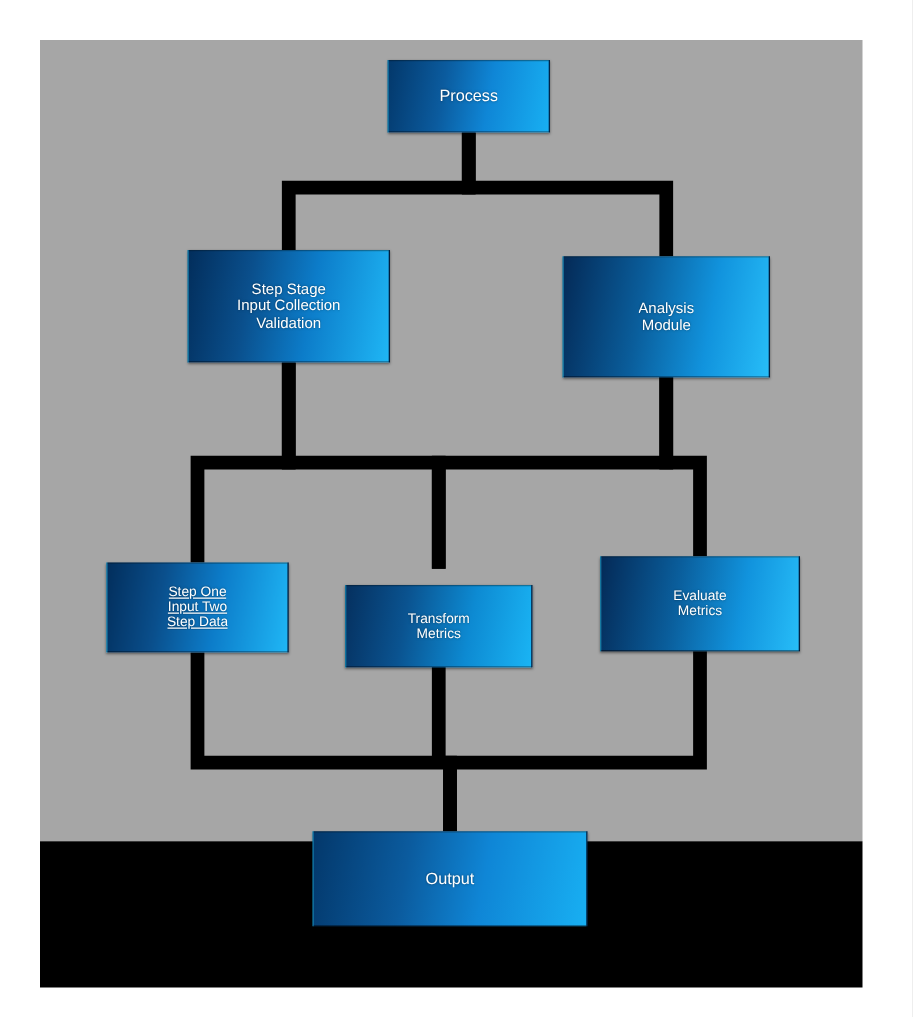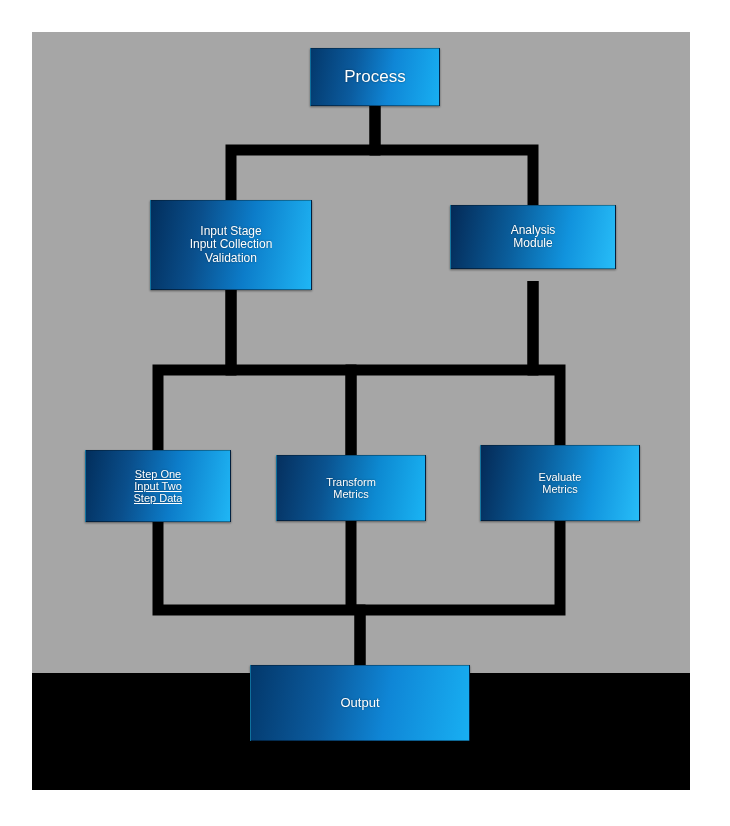--- a/index.html
+++ b/index.html
@@ -44,32 +44,32 @@
     text-overflow:ellipsis;
     max-width:100%;
     filter: blur(0.6px);
     text-shadow:0 0 2px rgba(0,0,0,.5);
   }
 
   
   .sk-a{background:linear-gradient(100deg,#03386b 0%,#0b5b9e 34%,#0f86d6 62%,#18aff2 100%);}
   .sk-b{background:linear-gradient(100deg,#022e5c 0%,#0a4f8c 30%,#0c7cc9 60%,#1fb6f5 100%);}
   .sk-c{background:linear-gradient(100deg,#042a57 0%,#0a5e9c 38%,#1193dd 70%,#27bdf8 100%);}
-  .sk-d{background:linear-gradient(100deg,#05305f 0%,#0a5390 32%,#0d8ad2 66%,#1ab4f4 100%);}
+  .sk-d{background:linear-gradient(100deg,#05305f 0%,#0a5390 32%,#0d8ad2 66%,#1ab4f4 100%);margin-top:13px;}
 
   
   #node-root   {left:310px;top:48px;  width:130px;height:58px;}
   #node-l2-a   {left:150px;top:200px; width:162px;height:90px;}
-  #node-l2-b   {left:450px;top:205px; width:166px;height:64px;}
+  #node-l2-b   {left:450px;top:205px; width:166px;height:97px;}
   #node-l3-a   {left:85px; top:450px; width:146px;height:72px;text-decoration:underline;}
   #node-l3-b   {left:276px;top:455px; width:150px;height:66px;}
   #node-l3-c   {left:480px;top:445px; width:160px;height:76px;}
   #node-bottom {left:250px;top:665px; width:220px;height:76px;}
 
-  #node-root .ln   {font-size:17px;}
+  #node-root .ln   {font-size:13px;}
   #node-l2-a .ln   {font-size:12px;}
   #node-l2-b .ln   {font-size:12px;}
   #node-l3-a .ln   {font-size:11px;}
   #node-l3-b .ln   {font-size:11px;}
   #node-l3-c .ln   {font-size:11px;}
   #node-bottom .ln {font-size:13px;}
 </style>
 </head>
 <body>
 
@@ -93,21 +93,21 @@
       <path d="M351,521 L351,610"></path>
       <path d="M560,521 L560,610 L360,610 L360,665"></path>
     </g>
   </svg>
 
   <div class="node sk-a" id="node-root">
     <span class="ln">Process</span>
   </div>
 
   <div class="node sk-b" id="node-l2-a">
-    <span class="ln">Input Stage</span>
+    <span class="ln">Step Stage</span>
     <span class="ln">Input Collection</span>
     <span class="ln">Validation</span>
   </div>
 
   <div class="node sk-c" id="node-l2-b">
     <span class="ln">Analysis</span>
     <span class="ln">Module</span>
   </div>
 
   <div class="node sk-b" id="node-l3-a">

